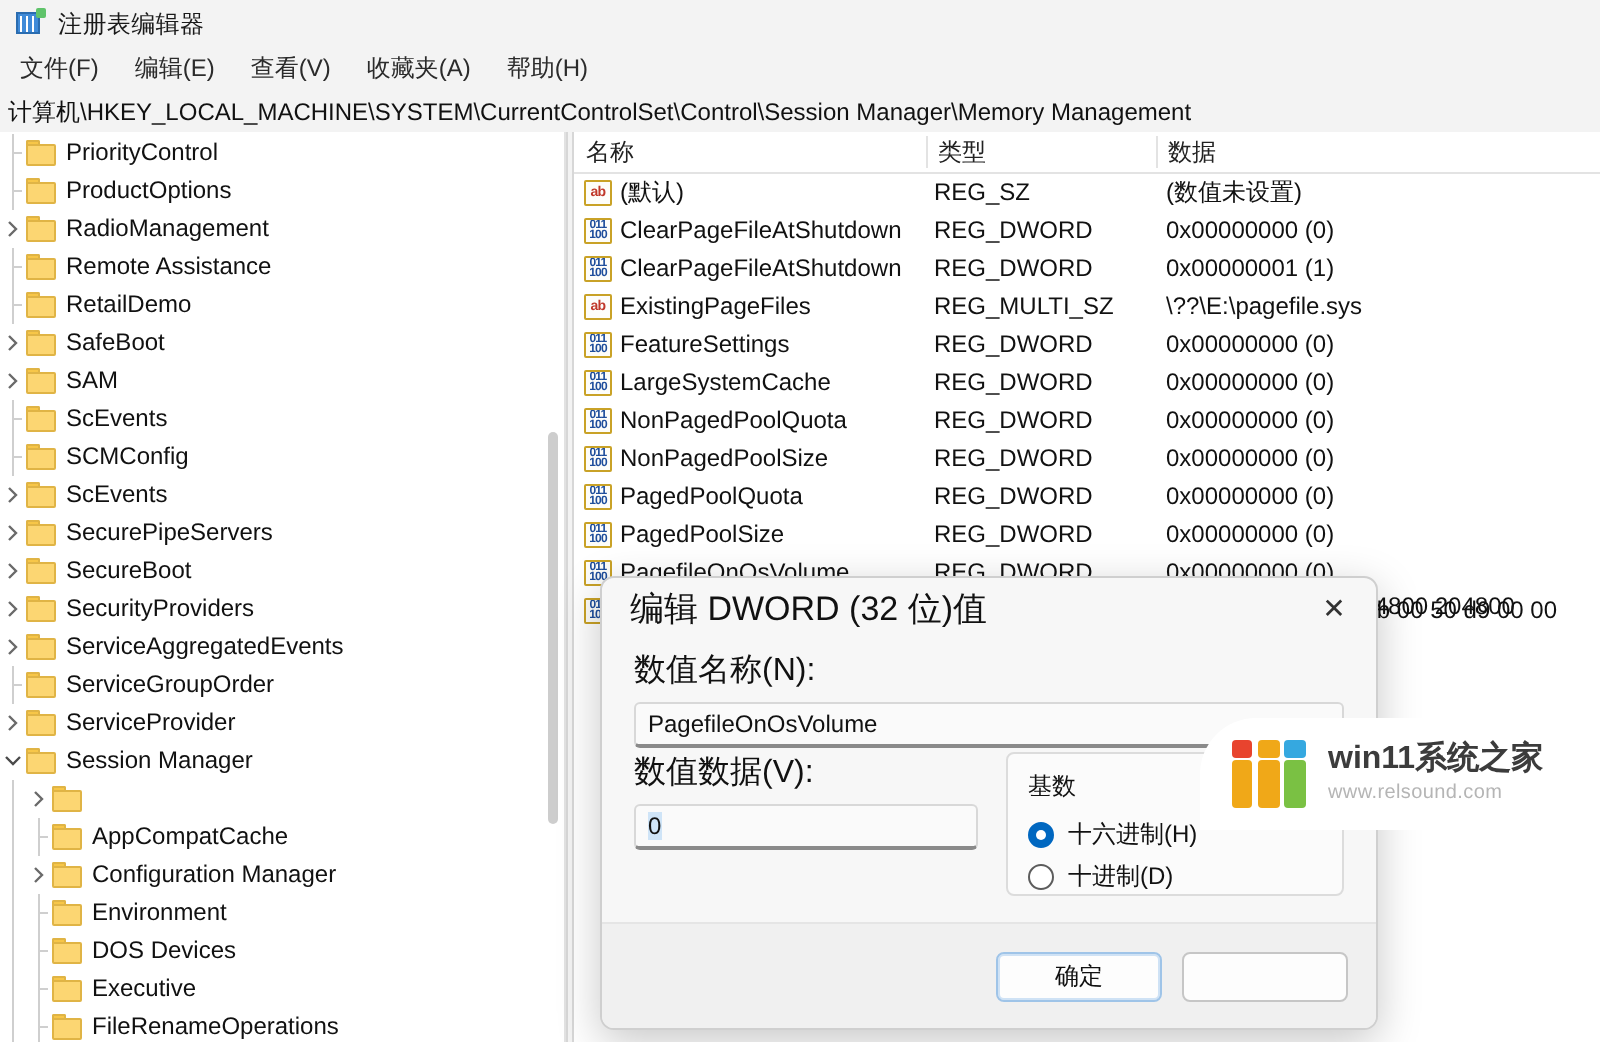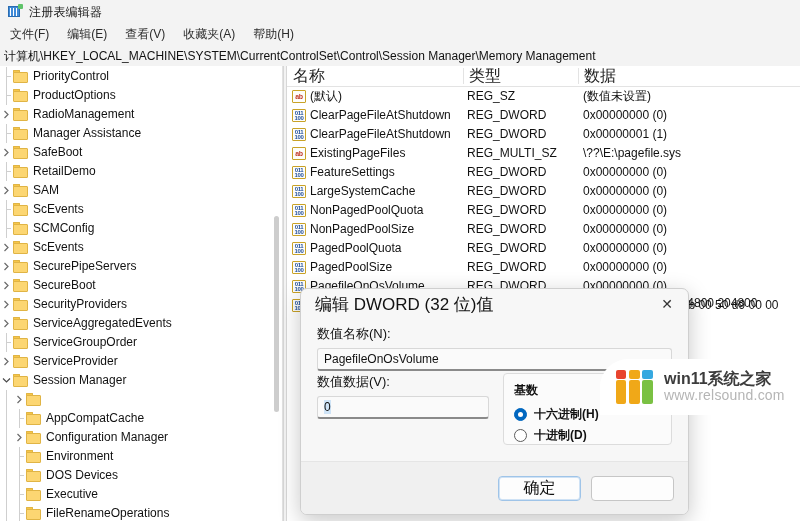--- a/index.html
+++ b/index.html
@@ -49,72 +49,72 @@
   .folder .body{position:absolute;left:0;top:2px;width:15px;height:11px;background:#fcd672;border:1px solid #e0b445;border-radius:1px;box-sizing:border-box;}
   .folder .tab{position:absolute;left:0;top:0px;width:7px;height:3px;background:#f7c648;border:1px solid #e0b445;border-bottom:0;border-radius:1px 1px 0 0;box-sizing:border-box;}
   .tlabel{line-height:19px;}
 
   
   .tscroll{position:absolute;right:0;top:0;width:11px;height:455px;background:#fff;}
   .tscroll .thumb{position:absolute;left:3px;width:5px;border-radius:3px;background:#cdcdcd;}
 
   
   .lhead{height:20px;background:#fff;border-bottom:1px solid #e3e3e3;position:relative;}
-  .lhead .col{position:absolute;top:0;height:20px;line-height:20px;font-size:16px;color:#222;padding-left:6px;box-sizing:border-box;}
+  .lhead .col{position:absolute;top:0;height:20px;line-height:20px;font-size:12px;color:#222;padding-left:6px;box-sizing:border-box;}
   .lhead .div{position:absolute;top:2px;height:16px;width:1px;background:#e3e3e3;}
   .lrow{height:19px;position:relative;white-space:nowrap;font-size:12px;color:#111;cursor:default;}
   .lrow .c{position:absolute;top:0;height:19px;line-height:19px;overflow:hidden;white-space:nowrap;}
   .vicon{position:absolute;left:5px;top:3px;width:14px;height:13px;border:1px solid #c9a227;background:#fff;border-radius:1px;box-sizing:border-box;
      display:flex;align-items:center;justify-content:center;overflow:hidden;}
   .vicon.ab{background:#fdfdfa;}
   .vicon.ab span{font-size:7px;font-weight:bold;color:#c0392b;line-height:1;letter-spacing:-.3px;}
   .vicon.bin{background:#fdfdfa;}
   .vicon.bin span{font-size:6px;font-weight:bold;color:#1f4e9c;line-height:5px;letter-spacing:-.4px;display:block;text-align:center;}
 
   
   .dlg{position:absolute;left:300px;top:288px;width:387px;height:225px;background:#f7f7f7;
      border:1px solid #cfcfcf;border-radius:7px;box-shadow:0 6px 22px rgba(0,0,0,.22);overflow:hidden;}
   .dlg-title{height:30px;display:flex;align-items:center;justify-content:space-between;padding:0 0 0 14px;}
   .dlg-title .t{font-size:17px;color:#111;}
   .dlg-close{width:42px;height:30px;display:flex;align-items:center;justify-content:center;color:#333;font-size:14px;cursor:default;}
   .dlg-body{padding:6px 16px 0 16px;}
-  .fld-label{font-size:13px;color:#111;margin-bottom:5px;}
+  .fld-label{font-size:16px;color:#111;margin-bottom:5px;}
   .txtinput{height:23px;background:#fafafa;border:1px solid #d8d8d8;border-bottom:2px solid #8a8a8a;
      border-radius:3px;box-sizing:border-box;display:flex;align-items:center;padding:0 6px;font-size:12px;color:#111;}
   .row2{display:flex;margin-top:2px;}
   .col-left{width:172px;}
   .col-right{flex:1;margin-left:14px;}
-  .group{border:1px solid #dcdcdc;border-radius:4px;background:#fbfbfb;padding:8px 10px 9px 10px;position:relative;height:72px;box-sizing:border-box;font-weight:bold;}
+  .group{border:1px solid #dcdcdc;border-radius:4px;background:#fbfbfb;padding:8px 10px 9px 10px;position:relative;height:72px;box-sizing:border-box;}
   .group .legend{font-size:12px;color:#111;margin-bottom:5px;}
   .radio{display:flex;align-items:center;height:21px;font-size:12px;color:#111;cursor:default;}
   .rdot{width:13px;height:13px;border-radius:50%;border:1px solid #5c5c5c;background:#fff;margin-right:7px;flex:none;
      display:flex;align-items:center;justify-content:center;box-sizing:border-box;}
   .rdot.on{border-color:#0067c0;background:#0067c0;}
   .rdot.on:after{content:"";width:5px;height:5px;border-radius:50%;background:#fff;}
   .sel-text{background:#cfe4f7;}
   .dlg-foot{position:absolute;left:0;right:0;bottom:0;height:52px;background:#f0f0f0;border-top:1px solid #e5e5e5;
      display:flex;align-items:center;justify-content:flex-end;padding-right:14px;gap:10px;}
   .btn{width:83px;height:25px;border:1px solid #c6c6c6;background:#fdfdfd;border-radius:4px;
-     display:flex;align-items:center;justify-content:center;font-size:16px;color:#111;cursor:default;box-sizing:border-box;}
+     display:flex;align-items:center;justify-content:center;font-size:12px;color:#111;cursor:default;box-sizing:border-box;}
   .btn.primary{border-color:#9fc4e8;box-shadow:0 0 0 1px #cfe2f5 inset;}
 
   
   .wm{position:absolute;right:0;bottom:0;width:200px;height:56px;display:flex;align-items:center;pointer-events:none;}
   .wm-badge{width:200px;height:56px;background:#fff;border-radius:28px 0 0 0;display:flex;align-items:center;padding-left:16px;box-sizing:border-box;}
   .wm-logo{width:40px;height:34px;position:relative;flex:none;margin-right:8px;}
   .wm-logo i{position:absolute;display:block;border-radius:2px;}
   .wm-t1{left:0;top:0;width:10px;height:9px;background:#e8442e;}
   .wm-t2{left:13px;top:0;width:11px;height:9px;background:#f0a818;}
   .wm-t3{left:26px;top:0;width:11px;height:9px;background:#35a8e0;}
   .wm-b1{left:0;top:10px;width:10px;height:24px;background:#f0a818;}
   .wm-b2{left:13px;top:10px;width:11px;height:24px;background:#f0a818;}
   .wm-b3{left:26px;top:10px;width:11px;height:24px;background:#7ac143;}
   .wm-txt{line-height:1.12;}
   .wm-main{font-size:16px;font-weight:bold;color:#3c3c3c;white-space:nowrap;}
-  .wm-sub{font-size:14px;color:#b5b5b5;white-space:nowrap;letter-spacing:.2px;margin-top:40px;}
+  .wm-sub{font-size:10px;color:#b5b5b5;white-space:nowrap;letter-spacing:.2px;margin-top:40px;}
 </style>
 </head>
 <body>
 
 <div id="app">
 
   <div class="titlebar">
     <span class="app-icon">
       <span class="sq"></span>
         <span class="dot"></span>
@@ -165,41 +165,41 @@
               <span class="body"></span>
             </span>
             <span class="tlabel">RadioManagement</span>
           </div>
           <div class="tnode">
             <span class="guide tee"></span>
             <span class="folder">
               <span class="tab"></span>
               <span class="body"></span>
             </span>
-            <span class="tlabel">Manager Assistance</span>
+            <span class="tlabel">Remote Assistance</span>
+          </div>
+          <div class="tnode">
+            <span class="guide tee"></span>
+            <span class="folder">
+              <span class="tab"></span>
+              <span class="body"></span>
+            </span>
+            <span class="tlabel">RetailDemo</span>
           </div>
           <div class="tnode">
             <span class="twist">
               <svg width="7" height="9" viewBox="0 0 7 9">
                 <path d="M1.5 1 L5 4.5 L1.5 8" fill="none" stroke="#6a6a6a" stroke-width="1.2"></path>
               </svg>
             </span>
             <span class="folder">
               <span class="tab"></span>
               <span class="body"></span>
             </span>
             <span class="tlabel">SafeBoot</span>
-          </div>
-          <div class="tnode">
-            <span class="guide tee"></span>
-            <span class="folder">
-              <span class="tab"></span>
-              <span class="body"></span>
-            </span>
-            <span class="tlabel">RetailDemo</span>
           </div>
           <div class="tnode">
             <span class="twist">
               <svg width="7" height="9" viewBox="0 0 7 9">
                 <path d="M1.5 1 L5 4.5 L1.5 8" fill="none" stroke="#6a6a6a" stroke-width="1.2"></path>
               </svg>
             </span>
             <span class="folder">
               <span class="tab"></span>
               <span class="body"></span>

